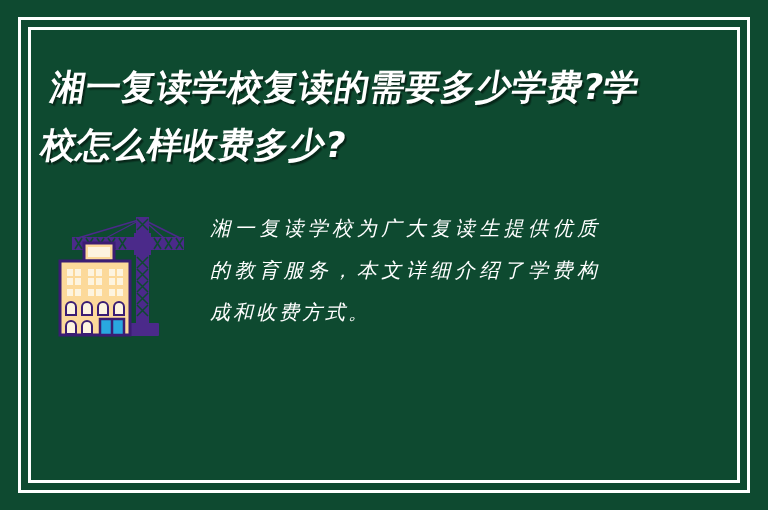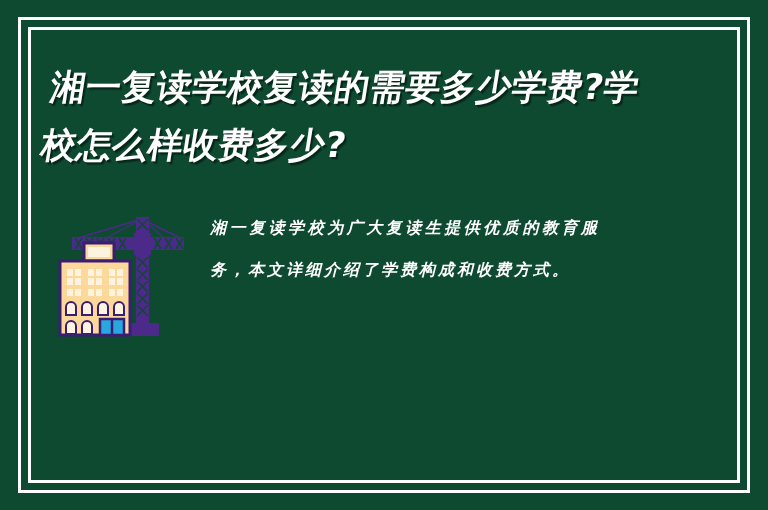--- a/index.html
+++ b/index.html
@@ -71,26 +71,26 @@
   .illustration {
     flex: 0 0 auto;
     width: 140px;
     height: 130px;
     margin-top: 6px;
   }
 
   .body-copy {
     flex: 1 1 auto;
     color: #ffffff;
-    font-size: 16px;
+    font-size: 20px;
     line-height: 42px;
     letter-spacing: 3px;
     font-family: "DejaVu Serif", "Liberation Serif", serif;
     font-style: italic;
-    font-weight: 700;
+    font-weight: 400;
     text-align: justify;
     max-width: 390px;
     padding-top: 2px;
   }
 </style>
 </head>
 <body>
 
 <div id="poster">
 

